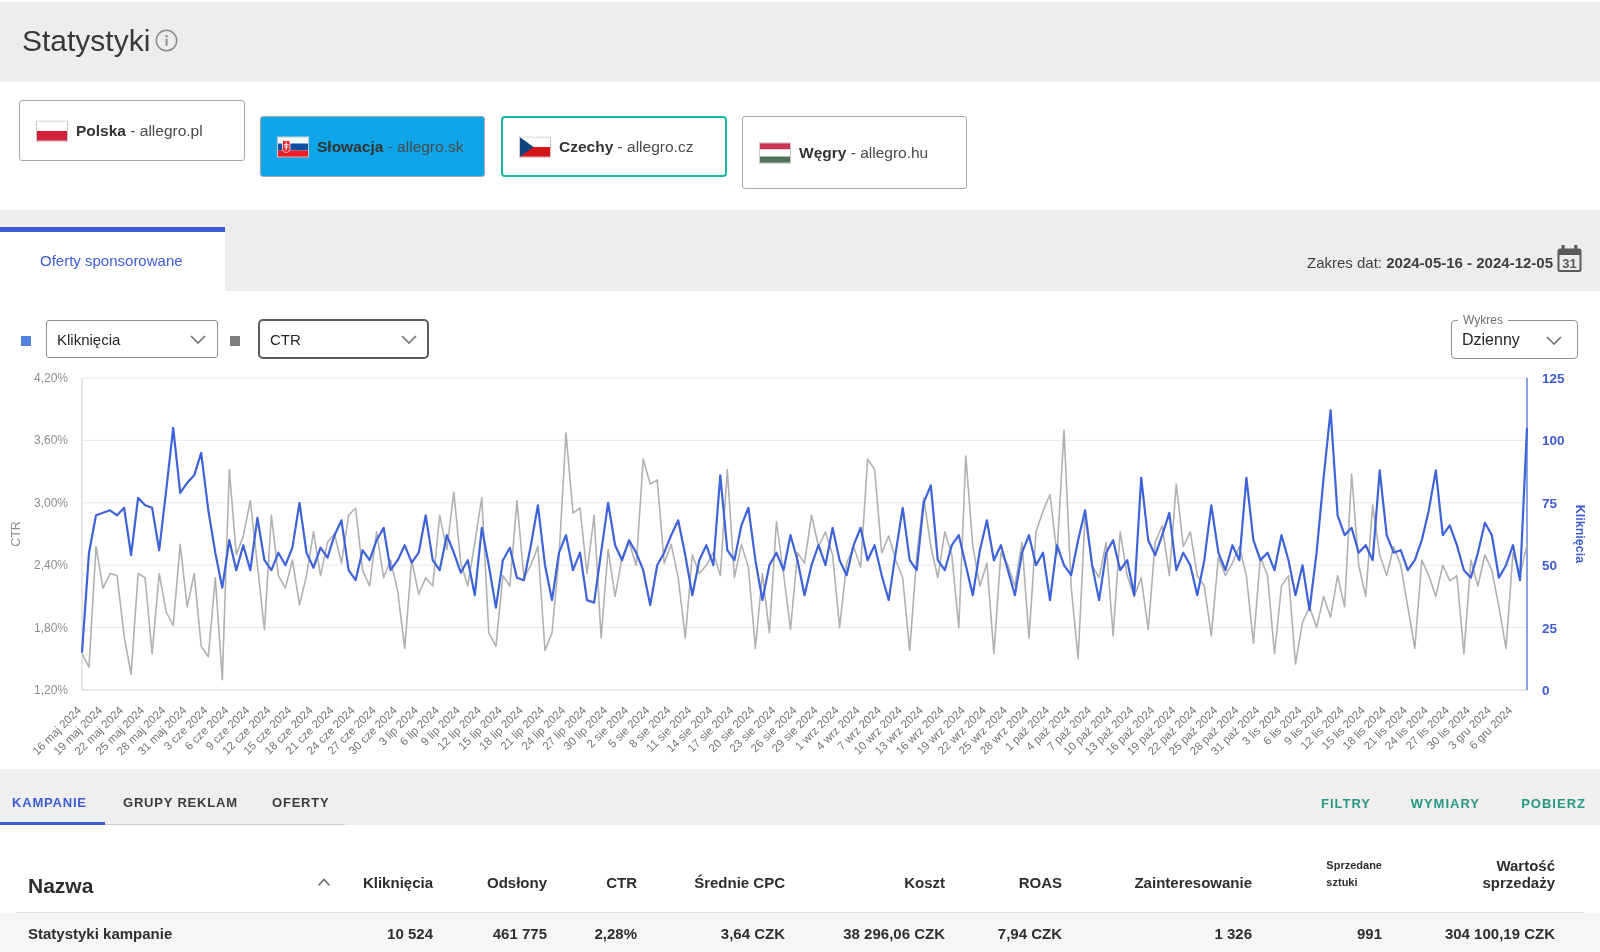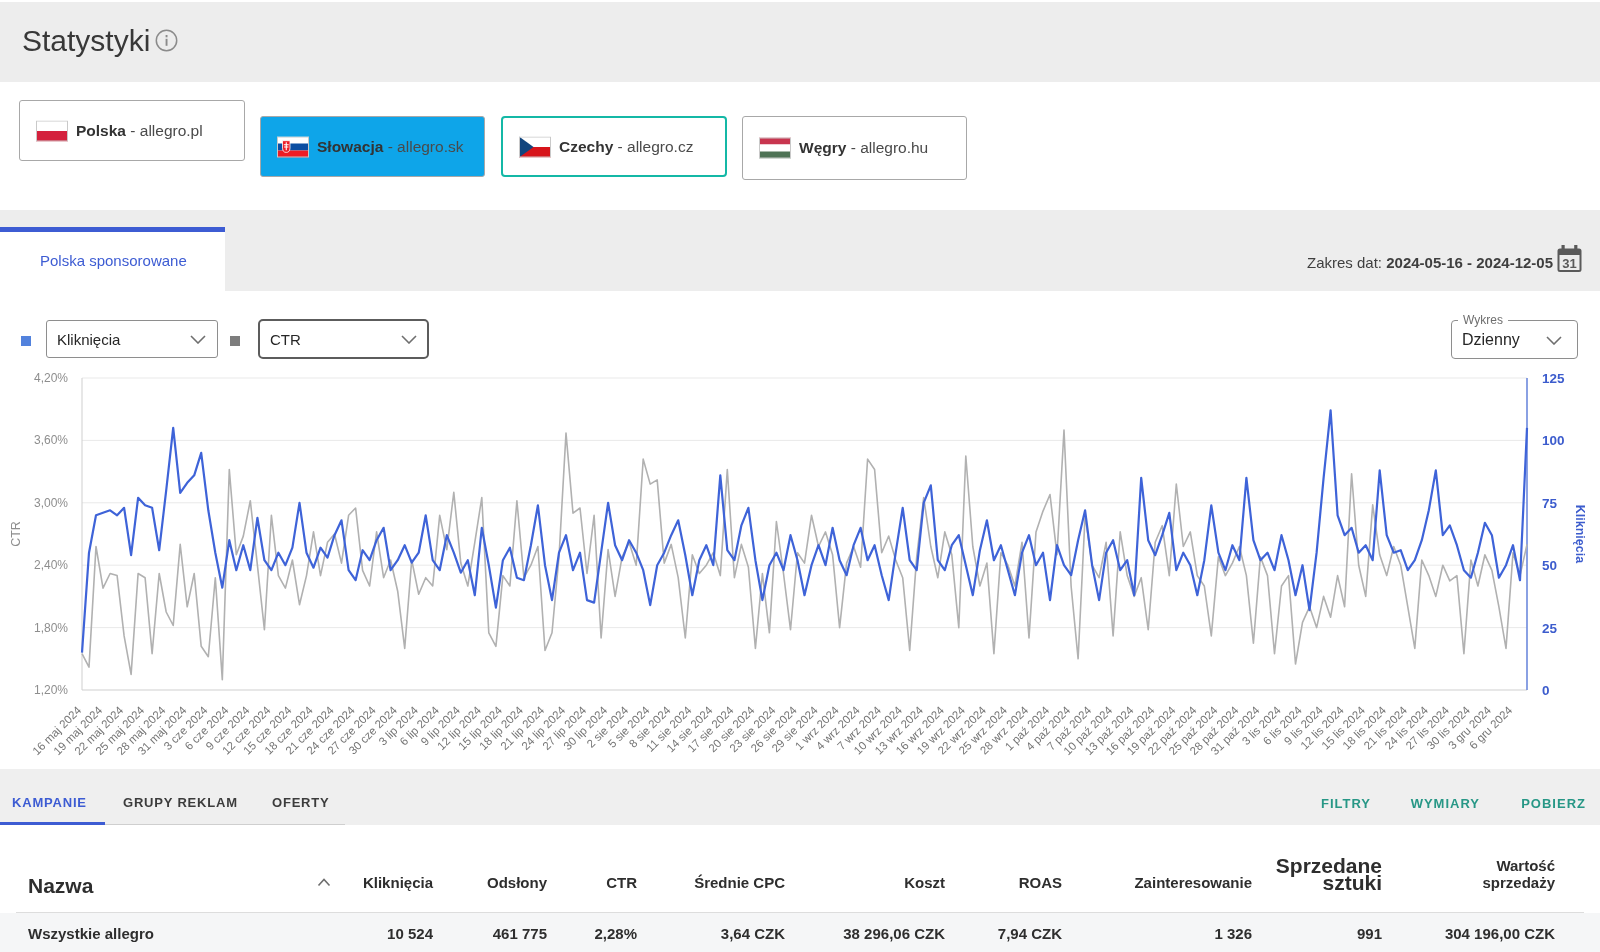--- a/index.html
+++ b/index.html
@@ -38,33 +38,33 @@
 </div>
 <div style="position:absolute;left:501px;top:116px;width:226px;height:61px;border:2px solid #14b8a6;border-radius:4px;background:#fff;box-sizing:border-box">
 <div style="position:absolute;left:16px;top:50%;transform:translateY(-50%);line-height:0"><svg width="32" height="21" viewBox="0 0 32 21">
         <rect width="32" height="10.5" fill="#fff"></rect>
         <rect y="10.5" width="32" height="10.5" fill="#d7141a"></rect>
         <path d="M0 0 L14.5 10.5 L0 21 Z" fill="#11457e"></path>
         <rect x="0.5" y="0.5" width="31" height="20" fill="none" stroke="#c9c9c9" stroke-width="1"></rect>
       </svg></div>
 <div style="position:absolute;left:56px;top:50%;transform:translateY(-50%);font-size:15.5px;color:#4a4a4a;white-space:nowrap"><b style="color:#333">Czechy</b> - allegro.cz</div>
 </div>
-<div style="position:absolute;left:742px;top:116px;width:225px;height:64px;border:1px solid #a8a8a8;border-radius:3px;background:#fff;box-sizing:border-box">
+<div style="position:absolute;left:742px;top:116px;width:225px;height:73px;border:1px solid #a8a8a8;border-radius:3px;background:#fff;box-sizing:border-box">
 <div style="position:absolute;left:16px;top:50%;transform:translateY(-50%);line-height:0"><svg width="32" height="21" viewBox="0 0 32 21">
         <rect width="32" height="7" fill="#c8354f"></rect>
         <rect y="7" width="32" height="7" fill="#fff"></rect>
         <rect y="14" width="32" height="7" fill="#4e7355"></rect>
         <rect x="0.5" y="0.5" width="31" height="20" fill="none" stroke="#c9c9c9" stroke-width="1"></rect>
       </svg></div>
 <div style="position:absolute;left:56px;top:50%;transform:translateY(-50%);font-size:15.5px;color:#4a4a4a;white-space:nowrap"><b style="color:#333">Węgry</b> - allegro.hu</div>
 </div>
 
 <div class="abs" style="left:0;top:210px;width:1600px;height:81px;background:#ededed"></div>
 <div class="abs" style="left:0;top:227px;width:225px;height:64px;background:#fff;border-top:5px solid #3d5cd3"></div>
-<div class="abs" style="left:40px;top:252px;font-size:15px;color:#3d5cd3">Polska sponsorowane</div>
+<div class="abs" style="left:40px;top:252px;font-size:15px;color:#3d5cd3">Oferty sponsorowane</div>
 <div class="abs" style="right:47px;top:254px;font-size:15px;color:#3f3f3f">Zakres dat: <b>2024-05-16 - 2024-12-05</b></div>
 <div class="abs" style="right:18px;top:244px;line-height:0"><svg width="25" height="29" viewBox="0 0 25 29">
       <rect x="1.5" y="5.5" width="22" height="21.5" rx="1.5" fill="none" stroke="#5a5a5a" stroke-width="2"></rect>
       <rect x="1.5" y="5.5" width="22" height="5.5" fill="#5a5a5a"></rect>
       <rect x="4.5" y="1" width="3.2" height="6" fill="#5a5a5a"></rect>
       <rect x="17.2" y="1" width="3.2" height="6" fill="#5a5a5a"></rect>
       <text x="12.6" y="23.6" text-anchor="middle" font-family="Liberation Sans" font-size="13" font-weight="bold" fill="#5a5a5a">31</text>
     </svg></div>
 
 <div class="abs" style="left:21px;top:336px;width:10px;height:10px;background:#5282dd"></div>
@@ -193,30 +193,30 @@
 <div class="abs" style="right:229px;top:796px;font-size:13px;font-weight:bold;letter-spacing:1px;color:#279786">FILTRY</div>
 <div class="abs" style="right:120px;top:796px;font-size:13px;font-weight:bold;letter-spacing:1px;color:#279786">WYMIARY</div>
 <div class="abs" style="right:14px;top:796px;font-size:13px;font-weight:bold;letter-spacing:1px;color:#279786">POBIERZ</div>
 
 <div class="abs" style="left:28px;top:874px;font-size:21px;font-weight:bold;color:#2e2e2e">Nazwa</div>
 <div class="abs" style="left:317px;top:878px;line-height:0"><svg width="14" height="9" viewBox="0 0 14 9">
       <path d="M1.5 7.5 L7 1.5 L12.5 7.5" fill="none" stroke="#6e6e6e" stroke-width="1.6"></path>
     </svg></div>
 <div class="abs" style="left:16px;top:912px;width:1568px;height:1px;background:#ddd"></div>
 <div class="abs" style="left:0;top:913px;width:1600px;height:39px;background:#f5f6f7"></div>
-<div class="abs" style="left:28px;top:925px;font-size:15px;font-weight:bold;color:#2e2e2e">Wszystkie allegro</div>
+<div class="abs" style="left:28px;top:925px;font-size:15px;font-weight:bold;color:#2e2e2e">Statystyki kampanie</div>
 <div style="position:absolute;right:1167px;top:874px;font-size:15px;font-weight:bold;color:#2e2e2e;text-align:right;line-height:17px;white-space:nowrap">Kliknięcia</div>
 <div style="position:absolute;right:1053px;top:874px;font-size:15px;font-weight:bold;color:#2e2e2e;text-align:right;line-height:17px;white-space:nowrap">Odsłony</div>
 <div style="position:absolute;right:963px;top:874px;font-size:15px;font-weight:bold;color:#2e2e2e;text-align:right;line-height:17px;white-space:nowrap">CTR</div>
 <div style="position:absolute;right:815px;top:874px;font-size:15px;font-weight:bold;color:#2e2e2e;text-align:right;line-height:17px;white-space:nowrap">Średnie CPC</div>
 <div style="position:absolute;right:655px;top:874px;font-size:15px;font-weight:bold;color:#2e2e2e;text-align:right;line-height:17px;white-space:nowrap">Koszt</div>
 <div style="position:absolute;right:538px;top:874px;font-size:15px;font-weight:bold;color:#2e2e2e;text-align:left;line-height:17px;white-space:nowrap">ROAS</div>
 <div style="position:absolute;right:348px;top:874px;font-size:15px;font-weight:bold;color:#2e2e2e;text-align:right;line-height:17px;white-space:nowrap">Zainteresowanie</div>
-<div style="position:absolute;right:218px;top:857px;font-size:21px;font-weight:bold;color:#2e2e2e;text-align:right;line-height:17px;white-space:nowrap">Sprzedane<br>sztuki</div>
+<div style="position:absolute;right:218px;top:857px;font-size:11px;font-weight:bold;color:#2e2e2e;line-height:17px;white-space:nowrap">Sprzedane<br>sztuki</div>
 <div style="position:absolute;right:45px;top:857px;font-size:15px;font-weight:bold;color:#2e2e2e;text-align:right;line-height:17px;white-space:nowrap">Wartość<br>sprzedaży</div>
 <div style="position:absolute;right:1167px;top:925px;font-size:15px;font-weight:bold;color:#2e2e2e;white-space:nowrap">10 524</div>
 <div style="position:absolute;right:1053px;top:925px;font-size:15px;font-weight:bold;color:#2e2e2e;white-space:nowrap">461 775</div>
 <div style="position:absolute;right:963px;top:925px;font-size:15px;font-weight:bold;color:#2e2e2e;white-space:nowrap">2,28%</div>
 <div style="position:absolute;right:815px;top:925px;font-size:15px;font-weight:bold;color:#2e2e2e;white-space:nowrap">3,64 CZK</div>
 <div style="position:absolute;right:655px;top:925px;font-size:15px;font-weight:bold;color:#2e2e2e;white-space:nowrap">38 296,06 CZK</div>
 <div style="position:absolute;right:538px;top:925px;font-size:15px;font-weight:bold;color:#2e2e2e;white-space:nowrap">7,94 CZK</div>
 <div style="position:absolute;right:348px;top:925px;font-size:15px;font-weight:bold;color:#2e2e2e;white-space:nowrap">1 326</div>
 <div style="position:absolute;right:218px;top:925px;font-size:15px;font-weight:bold;color:#2e2e2e;white-space:nowrap">991</div>
-<div style="position:absolute;right:45px;top:925px;font-size:15px;font-weight:bold;color:#2e2e2e;white-space:nowrap">304 196,00 CZK</div>
+<div style="position:absolute;right:45px;top:925px;font-size:15px;font-weight:bold;color:#2e2e2e;white-space:nowrap">304 100,19 CZK</div>
 </body></html>

